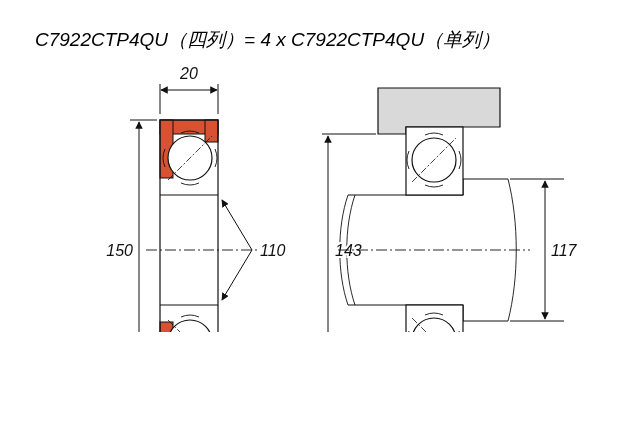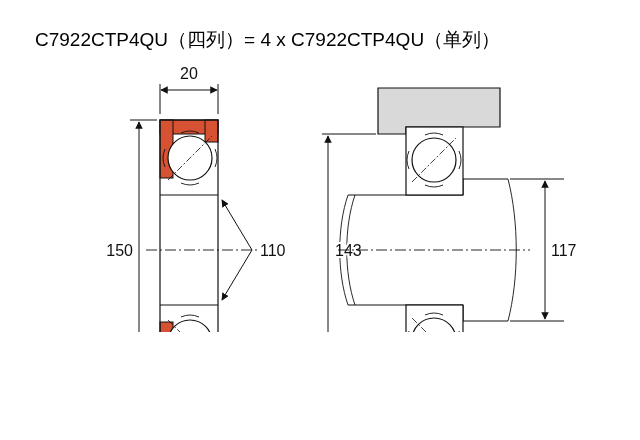--- a/index.html
+++ b/index.html
@@ -1,17 +1,17 @@
 <!DOCTYPE html>
 <html style="--seal-orange: #d65232; --housing-gray: #d9d9d9; --line-dark: #111111; --background: #ffffff;"><head>
 <meta charset="utf-8">
 <style>
   html,body{margin:0;padding:0;background:#fff;}
   #stage{position:relative;width:640px;height:332px;background:var(--background,#fff);overflow:hidden;
-         font-family:"Liberation Sans",sans-serif;}
+         font-family:"Liberation Sans",sans-serif;font-style:italic;}
   svg{position:absolute;left:0;top:0;}
   .orange{fill:var(--seal-orange,#d65232);stroke:#111;stroke-width:1;}
   .gray{fill:var(--housing-gray,#d9d9d9);stroke:#111;stroke-width:1.2;}
   .white{fill:#fff;stroke:#111;stroke-width:1.2;}
   .ln{stroke:#111;stroke-width:1.2;fill:none;}
   .thin{stroke:#111;stroke-width:0.9;fill:none;}
   .dim{stroke:#111;stroke-width:1;fill:none;}
   .cl{stroke:#111;stroke-width:0.9;stroke-dasharray:11 3 2 3;fill:none;}
   .dash{stroke:#111;stroke-width:0.8;stroke-dasharray:7 2 2 2;fill:none;}
   text.dim-t{font-size:16px;fill:#111;paint-order:stroke;stroke:#fff;stroke-width:4px;font-family:"Liberation Sans",sans-serif;}

